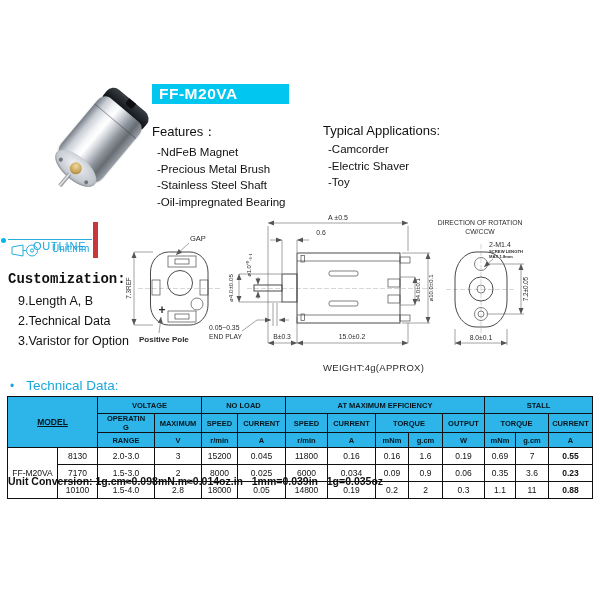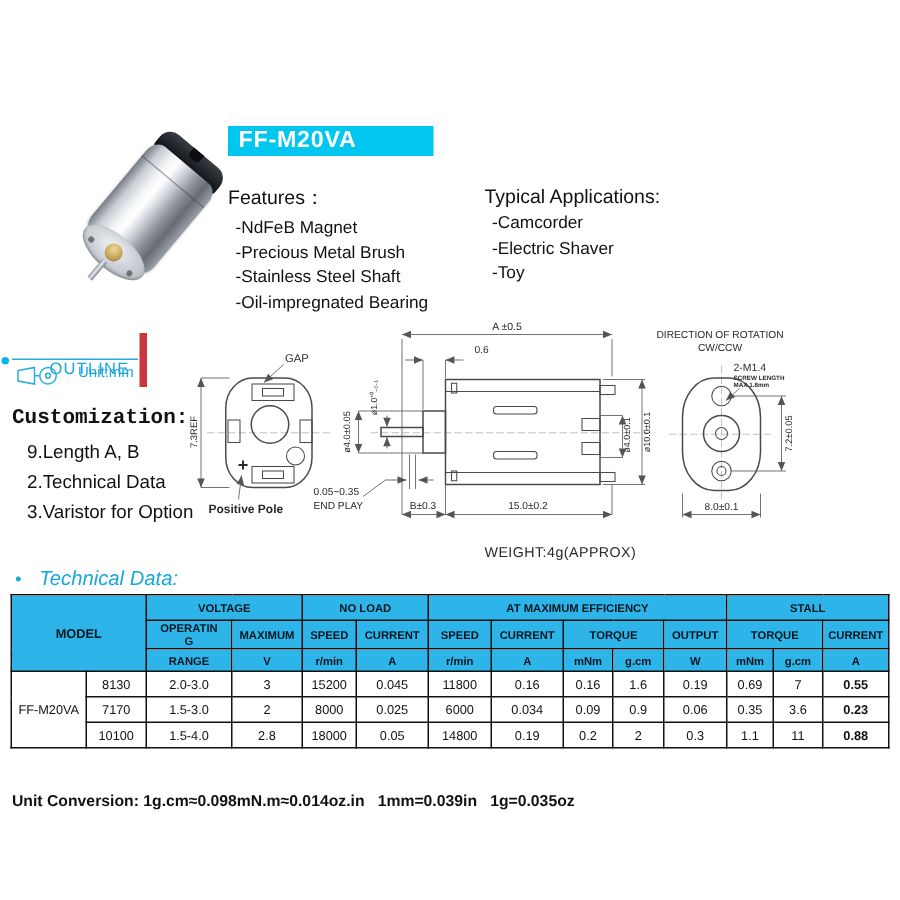--- a/index.html
+++ b/index.html
@@ -53,33 +53,33 @@
 
   
   .drawing{left:125px;top:193px;}
   .drawing text{font-family:"Liberation Sans", sans-serif;fill:#2a2a2a;}
   .part{fill:none;stroke:#4a4a4a;stroke-width:1;}
   .det{fill:none;stroke:#4a4a4a;stroke-width:.7;}
   .dim{stroke:#555;stroke-width:.55;fill:none;}
   .axis{stroke:#999;stroke-width:.4;stroke-dasharray:5 2;}
 
   
-  .tech-heading{left:10px;top:378px;font-size:13.5px;font-style:italic;}
+  .tech-heading{left:10px;top:378px;font-size:13.5px;}
   .tech-heading .bullet{margin-right:12px;font-size:12px;}
   .spec-table{position:absolute;left:7px;top:396px;border-collapse:collapse;table-layout:fixed;}
   .spec-table th,.spec-table td{border:1px solid #101010;text-align:center;vertical-align:middle;
     padding:0;overflow:hidden;}
   .spec-table th{background:#2db4e8;font-size:7.5px;font-weight:700;color:#03161f;}
   .spec-table td{font-size:8.5px;background:#fff;}
-  .spec-table .model-hdr{font-size:8.5px;}
+  .spec-table .model-hdr{font-size:8.5px;text-decoration:underline;}
   .wrap2{white-space:pre-line;line-height:9px;}
   .bold-col{font-weight:700;}
   .r1{height:17px;} .r2{height:19px;} .r3{height:15px;} .rd{height:17px;}
 
-  .note{left:8px;top:528px;font-size:10.5px;font-weight:700;white-space:pre;}
+  .note{left:8px;top:475px;font-size:10.5px;font-weight:700;white-space:pre;}
 </style>
 </head>
 <body>
 
 <div class="abs photo-wrap">
   <div class="motor-rot">
     <div class="motor-cap">
         <div class="motor-notch"></div>
       </div>
     <div class="motor-body"></div>

